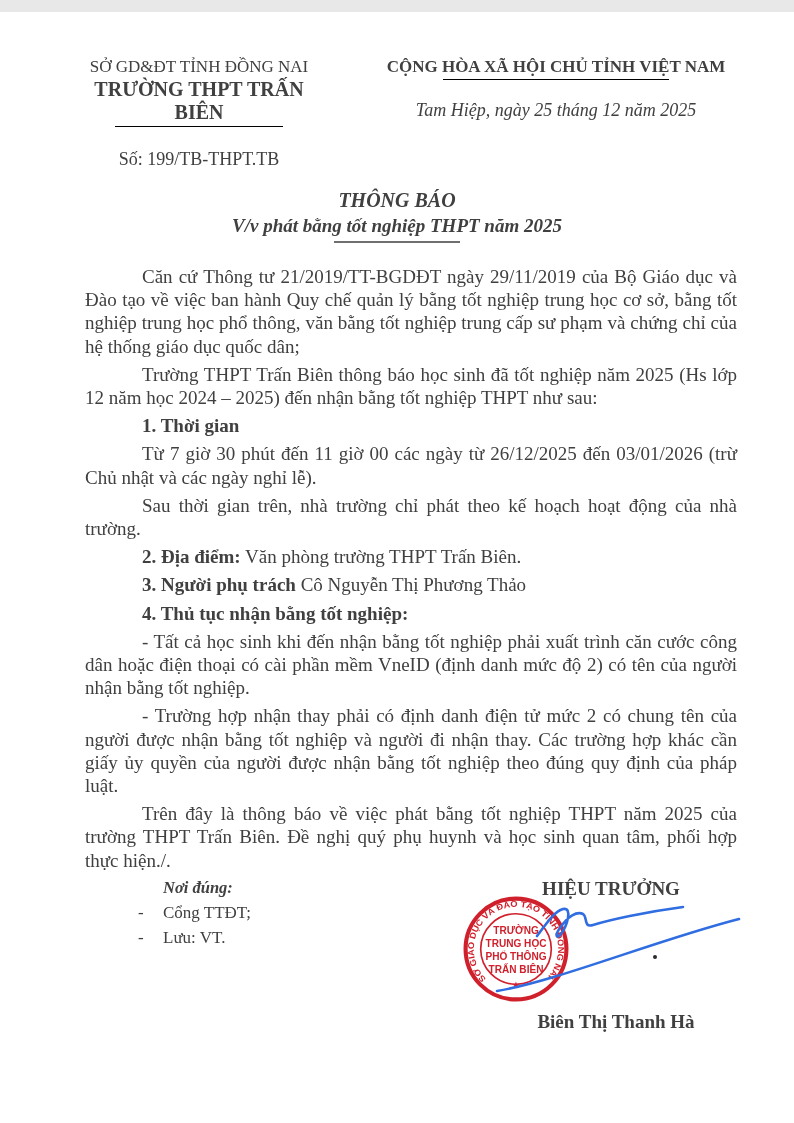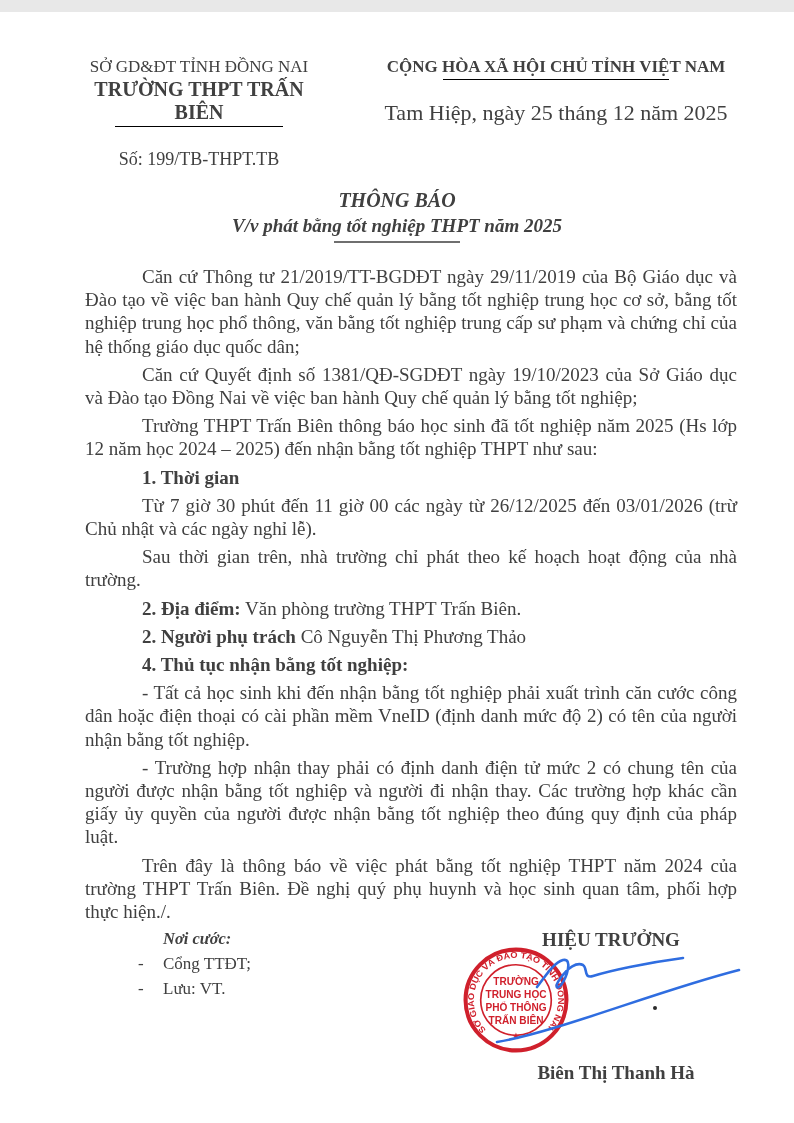--- a/index.html
+++ b/index.html
@@ -21,21 +21,21 @@
   .header-left { width: 236px; margin-left: 24px; text-align: center; }
   .header-left .dept { font-size: 17px; line-height: 22px; }
   .header-left .school { font-size: 20px; line-height: 23px; font-weight: bold; }
   .rule { background: #000; height: 1px; }
   .rule-left { width: 168px; margin: 2px auto 0 auto; }
   .doc-number { font-size: 18px; margin-top: 22px; }
   .header-right { width: 362px; text-align: center; }
   .header-right .national { font-size: 17px; line-height: 22px; font-weight: bold; }
   .header-right .motto { font-size: 18px; line-height: 24px; font-weight: bold; }
   .rule-right { width: 226px; margin: 1px auto 0 auto; }
-  .place-date { font-size: 22px; margin-top: 20px; }
+  .place-date { font-size: 18px; font-style: italic; margin-top: 20px; }
 
   
   .title-block { text-align: center; margin-top: 17px; font-style: italic; }
   .notice-title { font-size: 20px; font-weight: bold; line-height: 26px; }
   .notice-subject { font-size: 19px; font-weight: bold; line-height: 25px; }
   .rule-title { width: 126px; height: 2px; background: #6f6f6f; margin: 3px auto 0 auto; }
 
   
   .body-text { margin: 22px 0 0 28px; width: 652px; font-size: 19px; line-height: 23.2px; text-align: justify; }
   .body-text p { text-indent: 57px; margin-bottom: 5px; }
@@ -77,36 +77,35 @@
   </div>
 
   <div class="title-block">
     <div class="notice-title">THÔNG BÁO</div>
     <div class="notice-subject">V/v phát bằng tốt nghiệp THPT năm 2025</div>
     <div class="rule-title"></div>
   </div>
 
   <div class="body-text">
     <p>Căn cứ Thông tư 21/2019/TT-BGDĐT ngày 29/11/2019 của Bộ Giáo dục và Đào tạo về việc ban hành Quy chế quản lý bằng tốt nghiệp trung học cơ sở, bằng tốt nghiệp trung học phổ thông, văn bằng tốt nghiệp trung cấp sư phạm và chứng chỉ của hệ thống giáo dục quốc dân;</p>
-    <p>Căn cứ Quyết định số 1381/QĐ-SGDĐT ngày 19/10/2023 của Sở Giáo dục và Đào tạo Đồng Nai về việc ban hành Quy chế quản lý bằng tốt nghiệp;</p>
     <p>Trường THPT Trấn Biên thông báo học sinh đã tốt nghiệp năm 2025 (Hs lớp 12 năm học 2024 – 2025) đến nhận bằng tốt nghiệp THPT như sau:</p>
     <p class="heading">1. Thời gian</p>
     <p>Từ 7 giờ 30 phút đến 11 giờ 00 các ngày từ 26/12/2025 đến 03/01/2026 (trừ Chủ nhật và các ngày nghỉ lễ).</p>
     <p>Sau thời gian trên, nhà trường chỉ phát theo kế hoạch hoạt động của nhà trường.</p>
     <p><span class="bold">2. Địa điểm:</span><span> Văn phòng trường THPT Trấn Biên.</span></p>
-    <p><span class="bold">2. Người phụ trách</span><span> Cô Nguyễn Thị Phương Thảo</span></p>
+    <p><span class="bold">3. Người phụ trách</span><span> Cô Nguyễn Thị Phương Thảo</span></p>
     <p class="heading">4. Thủ tục nhận bằng tốt nghiệp:</p>
     <p>- Tất cả học sinh khi đến nhận bằng tốt nghiệp phải xuất trình căn cước công dân hoặc điện thoại có cài phần mềm VneID (định danh mức độ 2) có tên của người nhận bằng tốt nghiệp.</p>
     <p>- Trường hợp nhận thay phải có định danh điện tử mức 2 có chung tên của người được nhận bằng tốt nghiệp và người đi nhận thay. Các trường hợp khác cần giấy ủy quyền của người được nhận bằng tốt nghiệp theo đúng quy định của pháp luật.</p>
-    <p>Trên đây là thông báo về việc phát bằng tốt nghiệp THPT năm 2024 của trường THPT Trấn Biên. Đề nghị quý phụ huynh và học sinh quan tâm, phối hợp thực hiện./.</p>
+    <p>Trên đây là thông báo về việc phát bằng tốt nghiệp THPT năm 2025 của trường THPT Trấn Biên. Đề nghị quý phụ huynh và học sinh quan tâm, phối hợp thực hiện./.</p>
   </div>
 
   <div class="footer">
     <div class="recipients">
-      <div class="recipients-label">Nơi cước:</div>
+      <div class="recipients-label">Nơi đúng:</div>
       <div class="recipient-row">
         <span class="dash">-</span>
           <span>Cổng TTĐT;</span>
       </div>
       <div class="recipient-row">
         <span class="dash">-</span>
           <span>Lưu: VT.</span>
       </div>
     </div>
 

